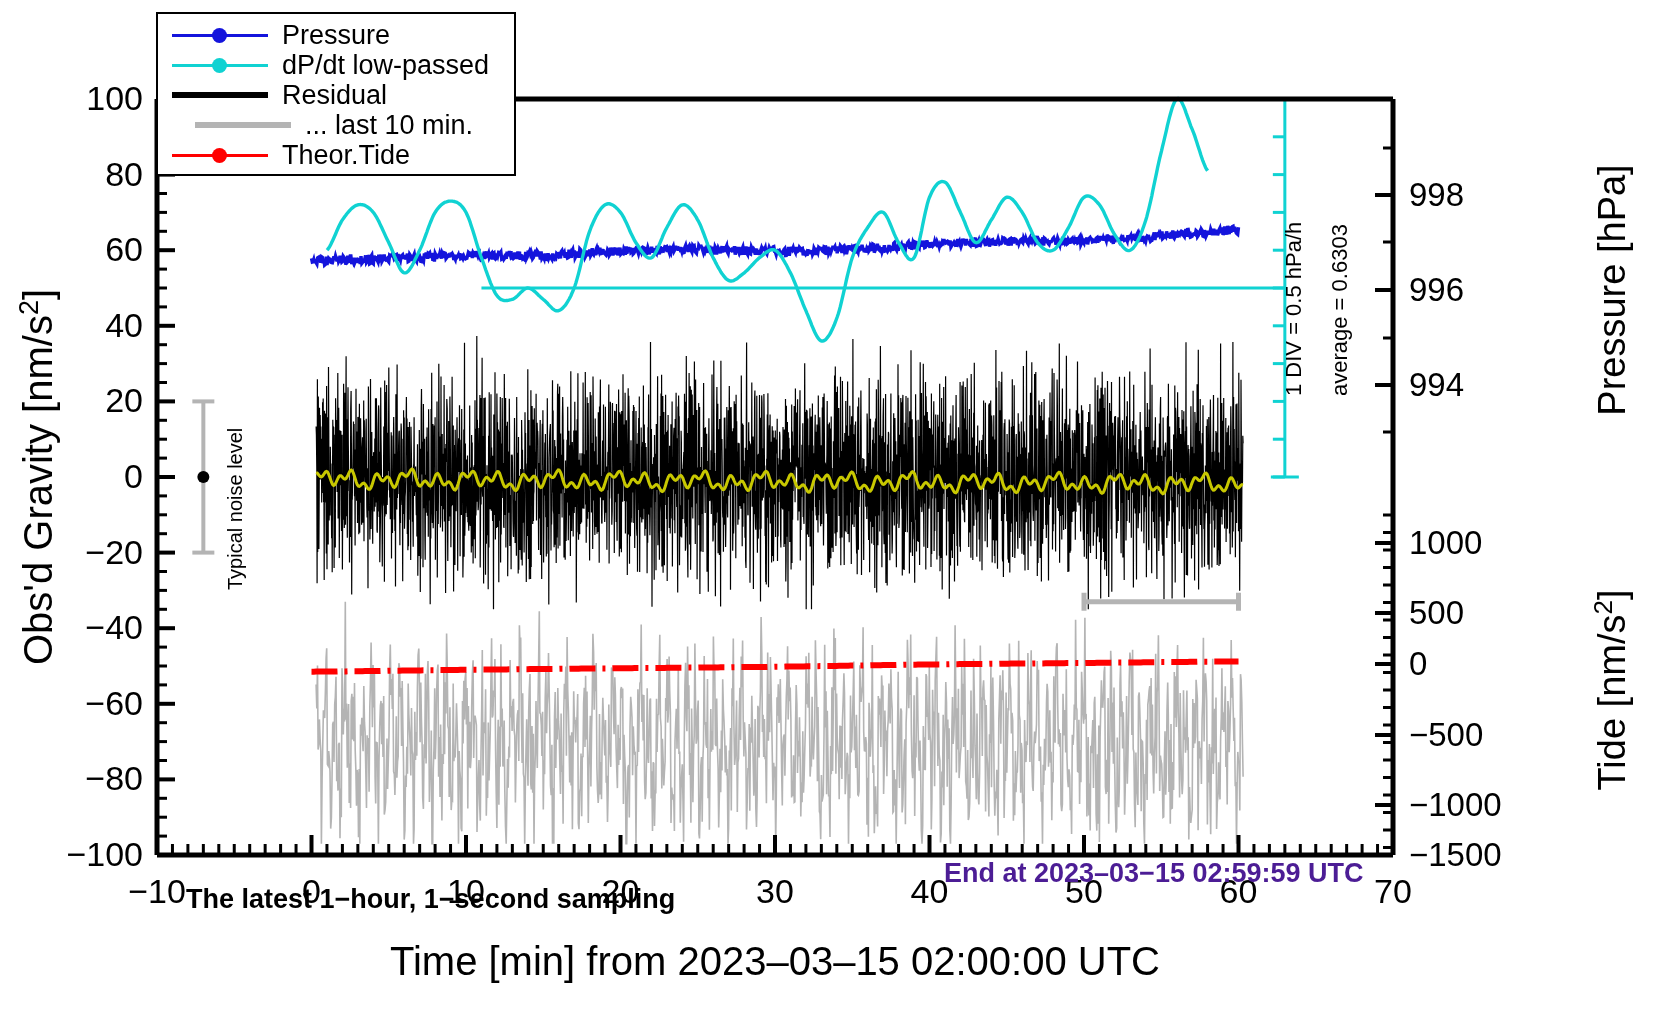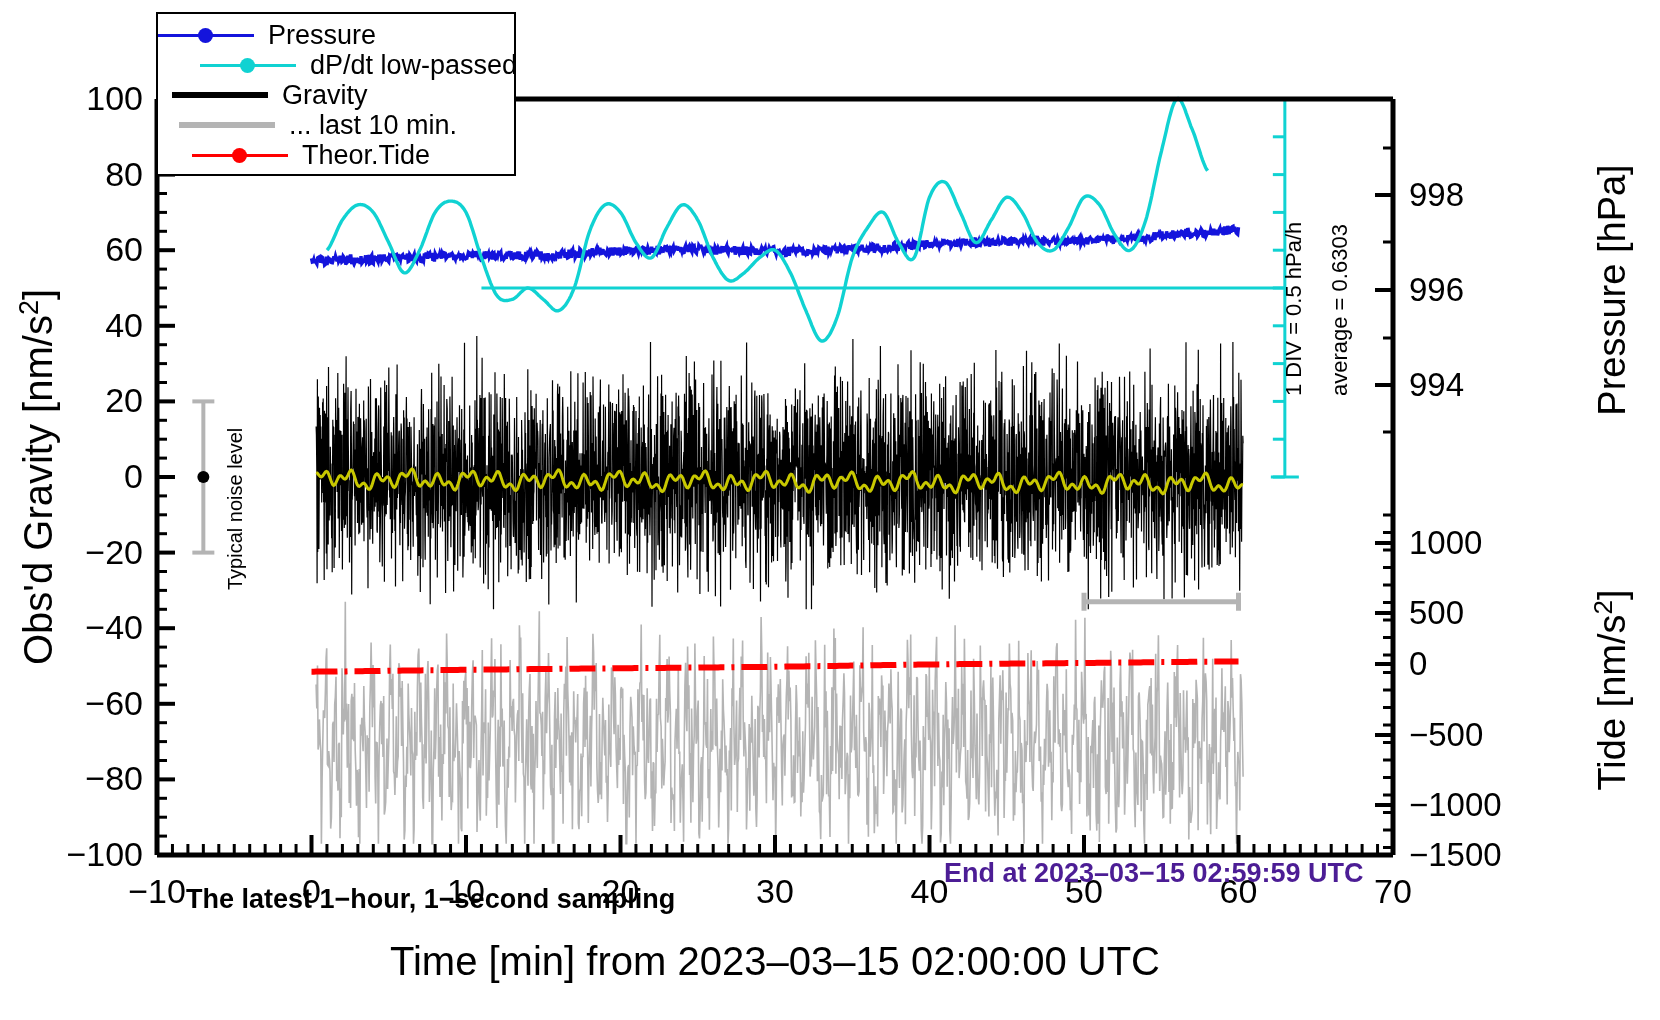--- a/index.html
+++ b/index.html
@@ -238,47 +238,47 @@
         <text x="0" y="0" font-size="40" fill="#000" text-anchor="middle" transform="translate(52,477) rotate(-90)" font-family="&quot;Liberation Sans&quot;,&quot;DejaVu Sans&quot;,sans-serif"><tspan>Obs'd Gravity [nm/s</tspan><tspan dy="-14" font-size="27">2</tspan><tspan dy="14">]</tspan></text>
         <text x="775" y="975" text-anchor="middle" font-size="40" fill="#000" font-family="&quot;Liberation Sans&quot;,&quot;DejaVu Sans&quot;,sans-serif">Time [min] from 2023–03–15 02:00:00 UTC</text>
         <text x="0" y="0" font-size="38" fill="#000" text-anchor="middle" transform="translate(1625,290) rotate(-90)" font-family="&quot;Liberation Sans&quot;,&quot;DejaVu Sans&quot;,sans-serif">Pressure [hPa]</text>
         <text x="0" y="0" font-size="38" fill="#000" text-anchor="middle" transform="translate(1625,690) rotate(-90)" font-family="&quot;Liberation Sans&quot;,&quot;DejaVu Sans&quot;,sans-serif"><tspan>Tide [nm/s</tspan><tspan dy="-13" font-size="26">2</tspan><tspan dy="13">]</tspan></text>
       </g>
   </svg>
 
 
   <div style="position:absolute;left:156px;top:12px;width:356px;height:160px;border:2px solid #000;background:#fff;">
     <div id="legend-rows" style="padding:6px 0 0 0;">
-        <div style="display: flex; align-items: center; height: 30px; ">
+        <div style="display: flex; align-items: center; height: 30px; padding-left: 14px;">
           <span style="position: relative; width: 96px; height: 20px; margin-right: 14px; flex: 0 0 96px;">
             <span style="position:absolute;left:0;top:9px;width:96px;height:3px;background:#1414dc;"></span>
             <span style="position:absolute;left:40px;top:3px;width:15px;height:15px;border-radius:50%;background:#1414dc;"></span>
           </span>
           <span style="font-size: 27px; color: rgb(0, 0, 0); white-space: nowrap; font-family: &quot;Liberation Sans&quot;, &quot;DejaVu Sans&quot;, sans-serif;">Pressure</span>
         </div>
-        <div style="display: flex; align-items: center; height: 30px; padding-left: 14px; margin-left: 28px;">
+        <div style="display: flex; align-items: center; height: 30px; padding-left: 14px;">
           <span style="position: relative; width: 96px; height: 20px; margin-right: 14px; flex: 0 0 96px;">
             <span style="position:absolute;left:0;top:9px;width:96px;height:3px;background:#10d2d2;"></span>
             <span style="position:absolute;left:40px;top:3px;width:15px;height:15px;border-radius:50%;background:#10d2d2;"></span>
           </span>
           <span style="font-size: 27px; color: rgb(0, 0, 0); white-space: nowrap; font-family: &quot;Liberation Sans&quot;, &quot;DejaVu Sans&quot;, sans-serif;">dP/dt low-passed</span>
         </div>
         <div style="display: flex; align-items: center; height: 30px; padding-left: 14px;">
           <span style="position: relative; width: 96px; height: 20px; margin-right: 14px; flex: 0 0 96px;">
             <span style="position:absolute;left:0;top:7px;width:96px;height:6px;background:#000000;"></span>
           </span>
-          <span style="font-size: 27px; color: rgb(0, 0, 0); white-space: nowrap; font-family: &quot;Liberation Sans&quot;, &quot;DejaVu Sans&quot;, sans-serif;">Gravity</span>
-        </div>
-        <div style="display: flex; align-items: center; height: 30px; padding-left: 21px;">
+          <span style="font-size: 27px; color: rgb(0, 0, 0); white-space: nowrap; font-family: &quot;Liberation Sans&quot;, &quot;DejaVu Sans&quot;, sans-serif;">Residual</span>
+        </div>
+        <div style="display: flex; align-items: center; height: 30px; padding-left: 21px; margin-left: 16px;">
           <span style="position: relative; width: 96px; height: 20px; margin-right: 14px; flex: 0 0 96px;">
             <span style="position:absolute;left:0;top:7px;width:96px;height:6px;background:#b4b4b4;"></span>
           </span>
           <span style="font-size: 27px; color: rgb(0, 0, 0); white-space: nowrap; font-family: &quot;Liberation Sans&quot;, &quot;DejaVu Sans&quot;, sans-serif;">... last 10 min.</span>
         </div>
-        <div style="display: flex; align-items: center; height: 30px; padding-left: 14px; margin-left: 20px;">
+        <div style="display: flex; align-items: center; height: 30px; padding-left: 14px;">
           <span style="position: relative; width: 96px; height: 20px; margin-right: 14px; flex: 0 0 96px;">
             <span style="position:absolute;left:0;top:9px;width:96px;height:3px;background:#ff0000;"></span>
             <span style="position:absolute;left:40px;top:3px;width:15px;height:15px;border-radius:50%;background:#ff0000;"></span>
           </span>
           <span style="font-size: 27px; color: rgb(0, 0, 0); white-space: nowrap; font-family: &quot;Liberation Sans&quot;, &quot;DejaVu Sans&quot;, sans-serif;">Theor.Tide</span>
         </div>
       </div>
   </div>
 
   <div style="position:absolute;left:186px;top:884px;font-size:27px;font-weight:bold;color:#000;white-space:nowrap;">The latest 1−hour, 1−second sampling</div>

